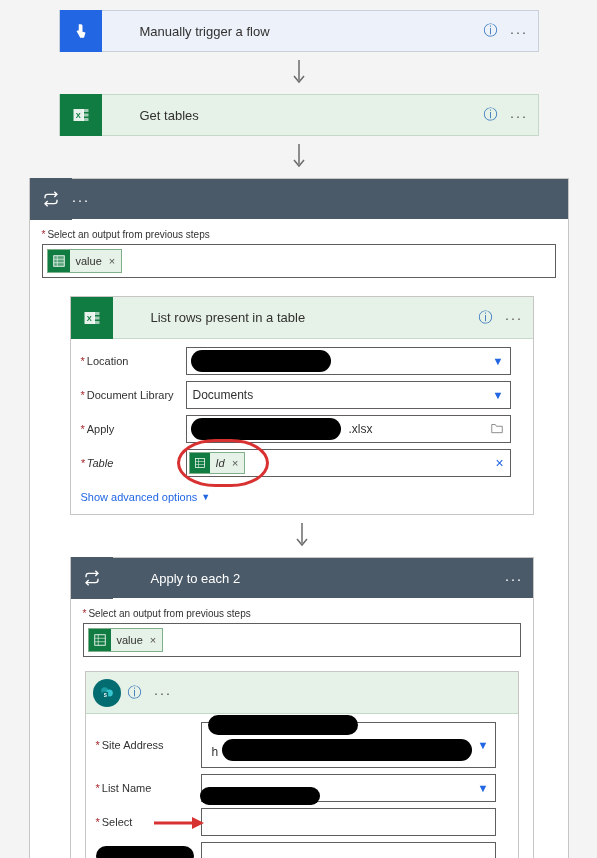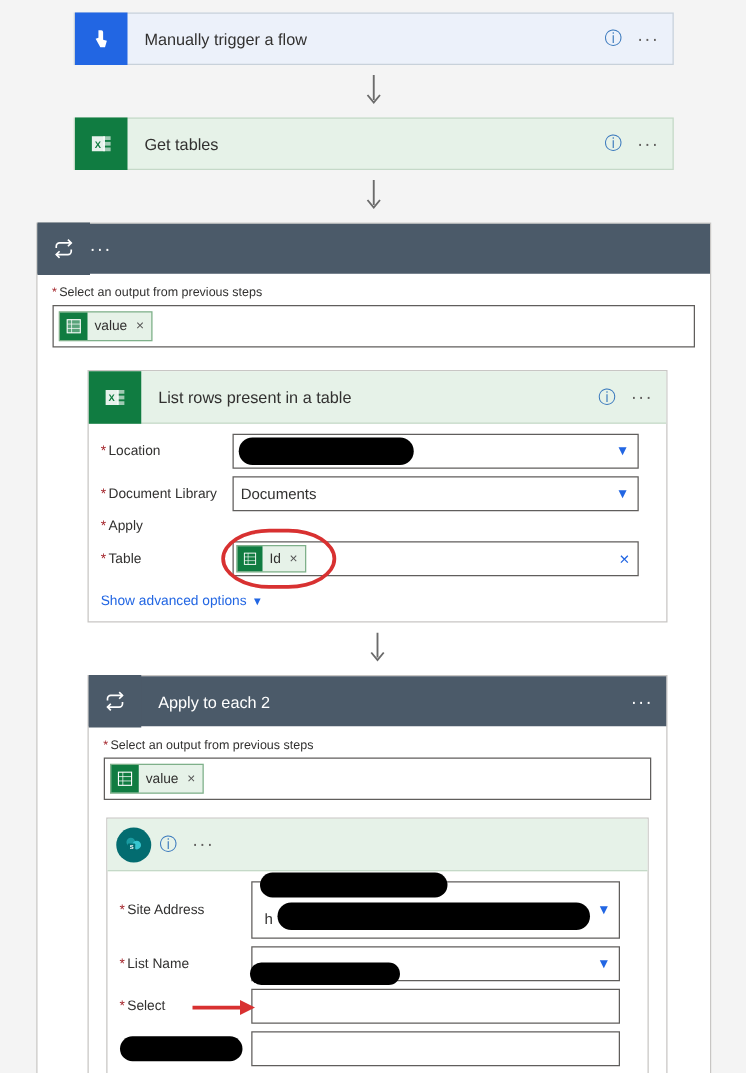--- a/index.html
+++ b/index.html
@@ -10,21 +10,21 @@
     .arrow-down { display: flex; justify-content: center; padding: 8px 0; }
     .arrow-down svg { stroke: #6b6b6b; }
     
     .trigger-card, .action-card { display: flex; align-items: center; border: 1px solid #c8d1da; background: #ecf1fa; height: 42px; position: relative; }
     .action-green { background: #e6f2e8; border: 1px solid #c5d9c8; }
     .icon-box { width: 42px; height: 42px; display: flex; align-items: center; justify-content: center; flex-shrink: 0; }
     .icon-blue-touch { background: #2266e3; }
     .icon-green-excel { background: #107c41; }
     .icon-slate-loop { background: #4b5a69; }
     .icon-green-sp { background: #036c70; border-radius: 50%; width: 28px; height: 28px; margin-left: 7px; }
-    .card-title { padding-left: 14px; flex: 1; font-size: 13px; color: #323130; }
+    .card-title { padding-left: 14px; flex: 1; font-size: 13px; color: #323130; margin-left: 24px; }
     .card-actions { display: flex; align-items: center; gap: 12px; padding-right: 10px; }
     .help-icon { color: #3a79bd; font-size: 14px; }
     .ellipsis { color: #605e5c; font-size: 15px; letter-spacing: 1px; }
     
     .panel { border: 1px solid #c8c6c4; background: #fff; }
     .panel-header { display: flex; align-items: center; background: #4b5a69; height: 40px; position: relative; }
     .panel-header .card-title { color: #fff; }
     .panel-header .ellipsis { color: #fff; }
     
     .panel-body { padding: 10px 12px 12px 12px; }
@@ -174,22 +174,31 @@
             </div>
             <div class="field-row">
               <div class="field-label"><span class="star">*</span><span>Document Library</span></div>
               <div class="field-input">
                 <span>Documents</span>
                 <span class="chevron">▼</span>
               </div>
             </div>
             <div class="field-row">
               <div class="field-label"><span class="star">*</span><span>Apply</span></div>
-            </div>
-            <div class="field-row" style="position:relative;">
+              <div class="field-input" style="position:relative;">
+                <div class="redaction" style="width:150px; height:22px; position:absolute; left:4px; top:2px;"></div>
+                <span style="margin-left:156px;">.xlsx</span>
+                <span class="folder">
+                  <svg width="14" height="12" viewBox="0 0 24 20" fill="none" stroke="#7f7f7f" stroke-width="1.5">
+                      <path d="M3 4h6l2 3h10v11H3z"></path>
+                    </svg>
+                </span>
+              </div>
+            </div>
+            <div class="field-row" style="position:relative;font-style:italic;">
               <div class="field-label"><span class="star">*</span><span>Table</span></div>
               <div class="field-input" style="padding:2px 6px 2px 2px;">
                 <span class="token" style="height:22px;">
                   <span class="token-icon" style="width:20px;height:20px;">
                       <svg width="12" height="12" viewBox="0 0 24 24">
                         <rect x="3" y="3" width="18" height="18" fill="none" stroke="#fff" stroke-width="1.5"></rect>
                         <line x1="3" y1="9" x2="21" y2="9" stroke="#fff"></line>
                         <line x1="3" y1="15" x2="21" y2="15" stroke="#fff"></line>
                         <line x1="9" y1="3" x2="9" y2="21" stroke="#fff"></line>
                       </svg>

